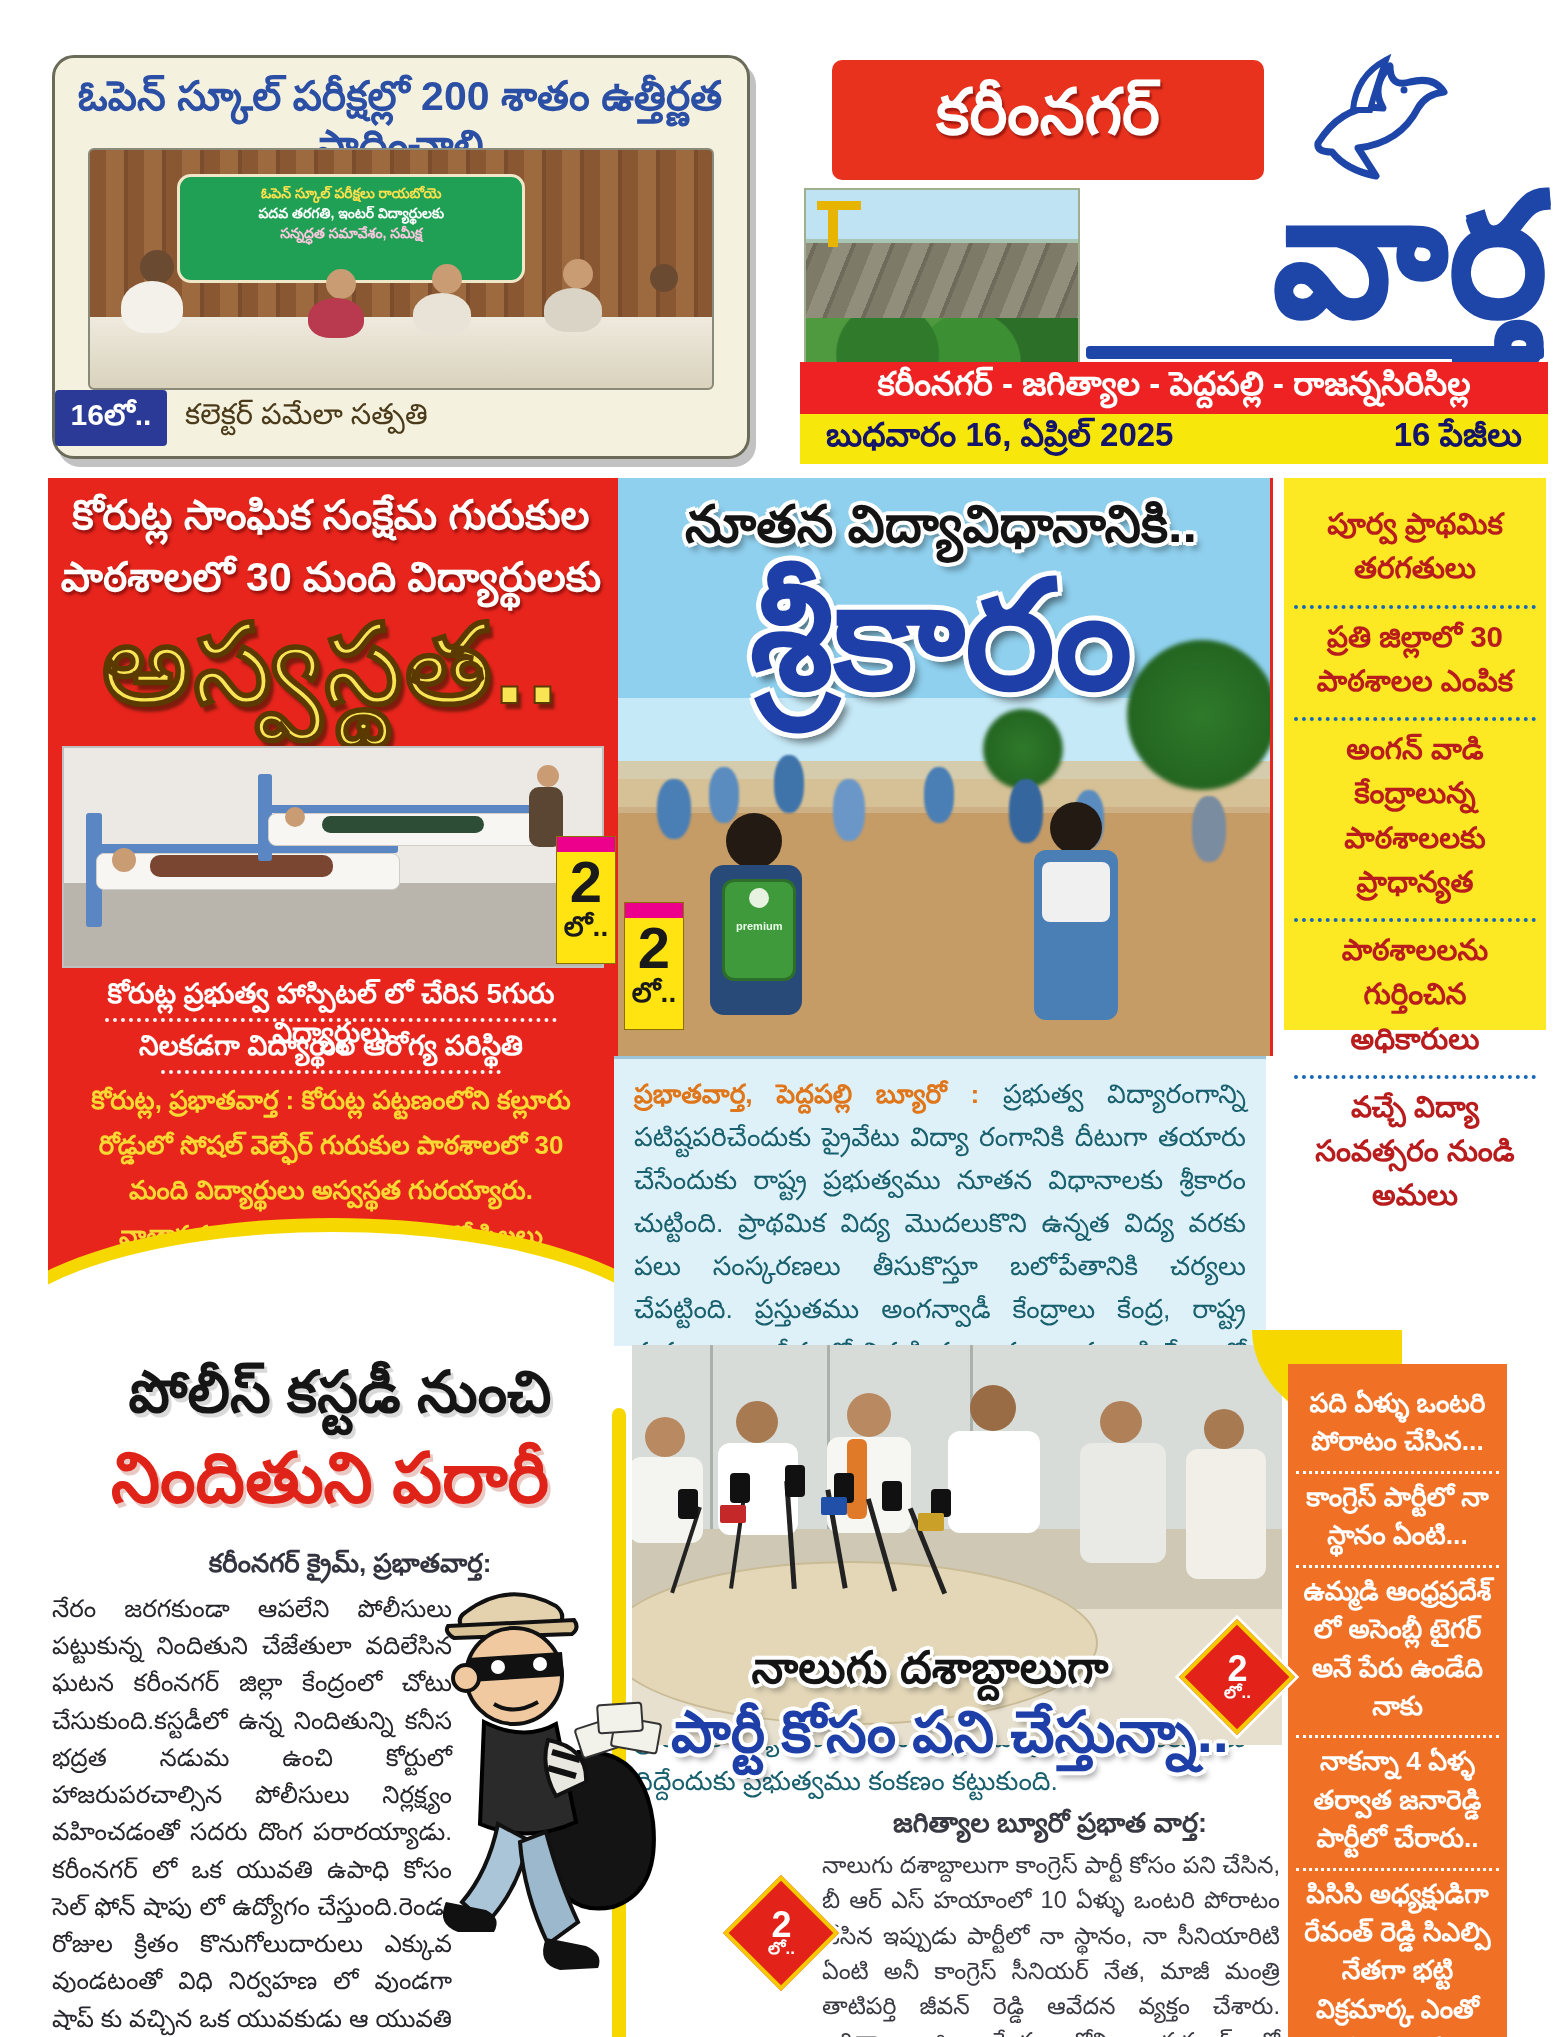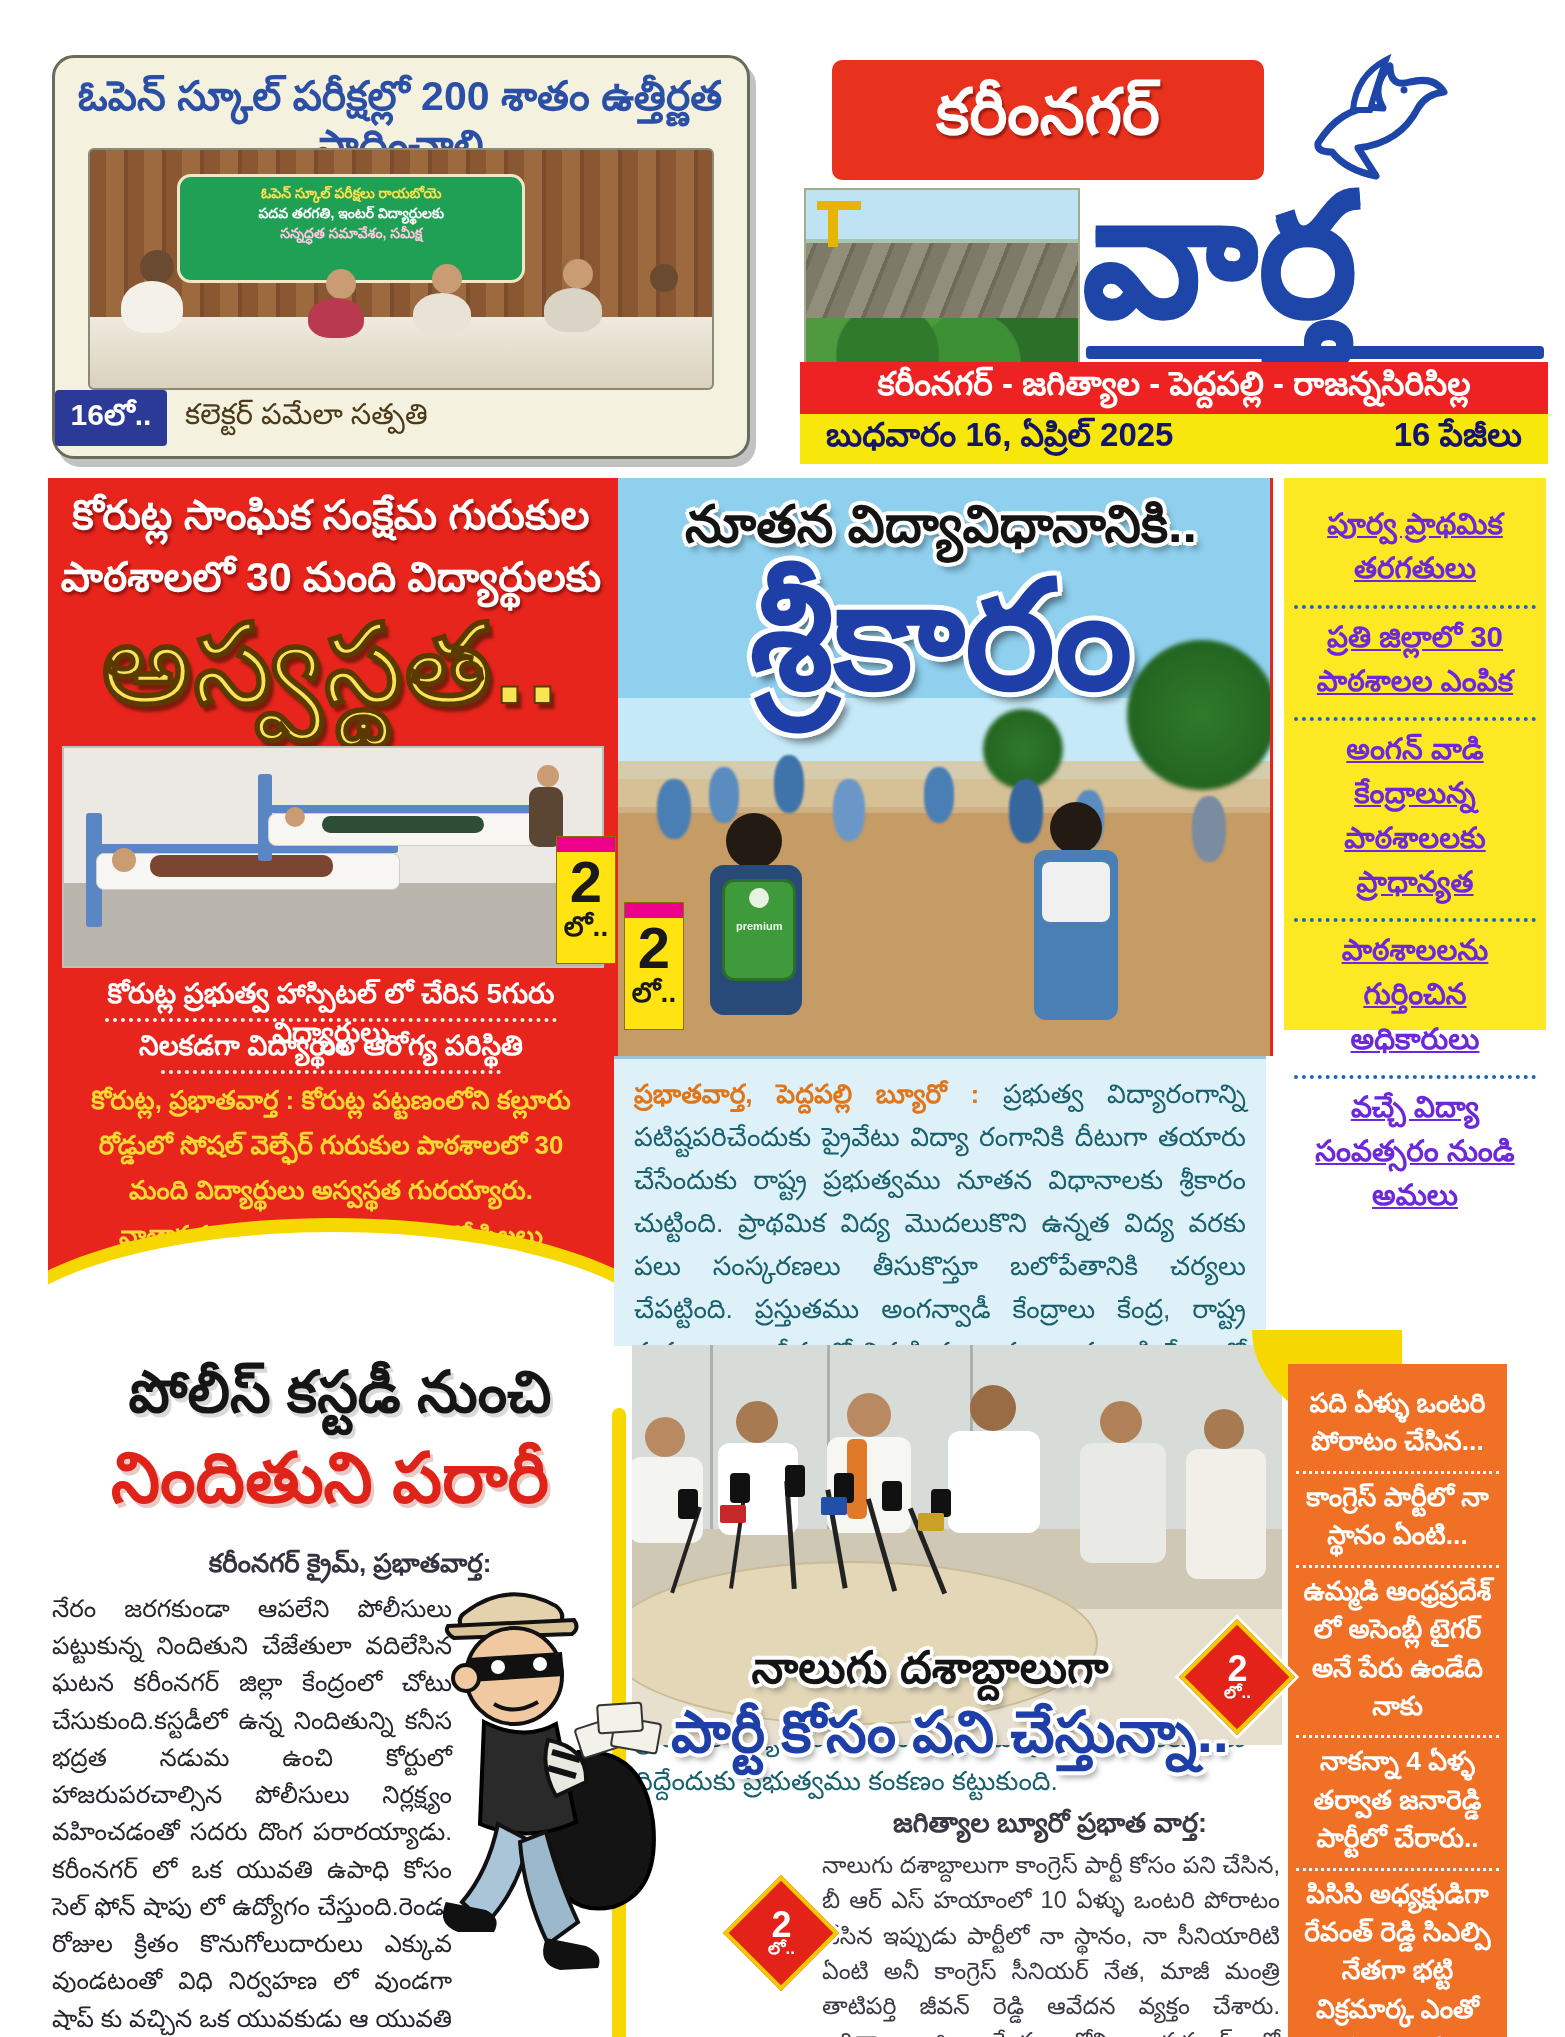--- a/index.html
+++ b/index.html
@@ -33,21 +33,21 @@
   .dam-photo{left:804px;top:188px;width:272px;height:188px;border:2px solid #9fae8e;overflow:hidden;
      background:linear-gradient(#bfe3f2 0 26%,#a8c4b2 26% 32%,#8d8a76 32% 70%,#5c8a46 70% 100%);}
   .dam-wall{position:absolute;left:-10%;top:28%;width:120%;height:46%;
      background:repeating-linear-gradient(112deg,#7d7a68 0 16px,#918e7b 16px 32px,#6e6b5a 32px 36px);}
   .dam-green{position:absolute;left:0;bottom:0;width:100%;height:32%;
      background:radial-gradient(circle at 30% 60%,#2f7a2b 0 26%,transparent 27%),
                 radial-gradient(circle at 60% 75%,#3c8f33 0 30%,transparent 31%),
                 radial-gradient(circle at 85% 55%,#2c6f28 0 24%,transparent 25%),#4f9a3f;}
   .crane{position:absolute;left:8%;top:6%;width:10px;height:46px;background:#e7b400;}
   .crane2{position:absolute;left:4%;top:6%;width:44px;height:9px;background:#e7b400;}
-  .mh-title{left:1082px;top:148px;width:466px;height:212px;display:flex;align-items:center;justify-content:flex-start;}
+  .mh-title{left:1082px;top:148px;width:466px;height:212px;display:flex;align-items:center;justify-content:flex-end;}
   .mh-title span{font-size:168px;font-weight:bold;color:#1d46a8;line-height:1;text-shadow:0 4px 0 #1d46a8;}
   .mh-underbar{left:1086px;top:346px;width:458px;height:13px;background:#1d46a8;border-radius:4px;}
   .strip-red{left:800px;top:362px;width:748px;height:52px;background:#ee2222;display:flex;align-items:center;justify-content:center;}
   .strip-red span{color:#fff;font-size:33px;font-weight:bold;}
   .strip-yellow{left:800px;top:414px;width:748px;height:50px;background:#f8e70a;display:flex;align-items:center;
                 justify-content:space-between;padding:0 26px;box-sizing:border-box;}
   .strip-yellow span{color:#14146a;font-size:33px;font-weight:bold;}
 
   
   .red-art{left:48px;top:478px;width:566px;height:860px;background:#e8251c;overflow:hidden;}
@@ -85,22 +85,22 @@
   .center-headline{left:636px;top:548px;width:610px;text-align:center;font-size:152px;font-weight:bold;color:#1e3fa8;z-index:5;
      text-shadow:-4px -4px 0 #fff,4px -4px 0 #fff,-4px 4px 0 #fff,4px 4px 0 #fff,0 -5px 0 #fff,0 5px 0 #fff,-5px 0 0 #fff,5px 0 0 #fff,7px 9px 7px rgba(0,0,0,.45);}
   .center-body-wrap{left:614px;top:1056px;width:652px;height:290px;background:#def0f8;border-top:3px solid #9cc4d8;
      padding:14px 20px 0 20px;box-sizing:border-box;}
   .center-body{font-size:26.5px;line-height:1.62;color:#19606e;text-align:justify;}
   .dateline-orange{color:#e0761a;font-weight:bold;}
 
   
   .ysb{left:1284px;top:478px;width:262px;height:552px;background:#fce923;padding:18px 10px;box-sizing:border-box;
        display:flex;flex-direction:column;justify-content:space-between;}
-  .ysb-item{color:#6d28d9;font-weight:bold;font-size:29.5px;text-align:center;line-height:1.5;
-            border-bottom:4px dotted #1668b5;padding:6px 2px 14px 2px;text-decoration:underline;}
+  .ysb-item{color:#b91c1c;font-weight:bold;font-size:29.5px;text-align:center;line-height:1.5;
+            border-bottom:4px dotted #1668b5;padding:6px 2px 14px 2px;}
   .ysb-item:last-child{border-bottom:none;}
 
   
   .bl-h1{left:60px;top:1358px;width:560px;text-align:center;font-size:58px;font-weight:bold;color:#151515;
          text-shadow:3px 4px 0 #d9d9d9;}
   .bl-h2{left:40px;top:1438px;width:580px;text-align:center;font-size:70px;font-weight:bold;color:#e02318;
          text-shadow:3px 4px 0 #e8c9c4;}
   .bl-dateline{left:120px;top:1548px;width:460px;text-align:center;font-size:26px;color:#33343f;font-weight:bold;}
   .bl-body{left:52px;top:1590px;width:400px;font-size:24.5px;line-height:1.52;color:#26262c;text-align:justify;}
   .ydivider{left:612px;top:1408px;width:14px;height:629px;background:#f6d800;border-radius:10px 10px 0 0;z-index:2;}

